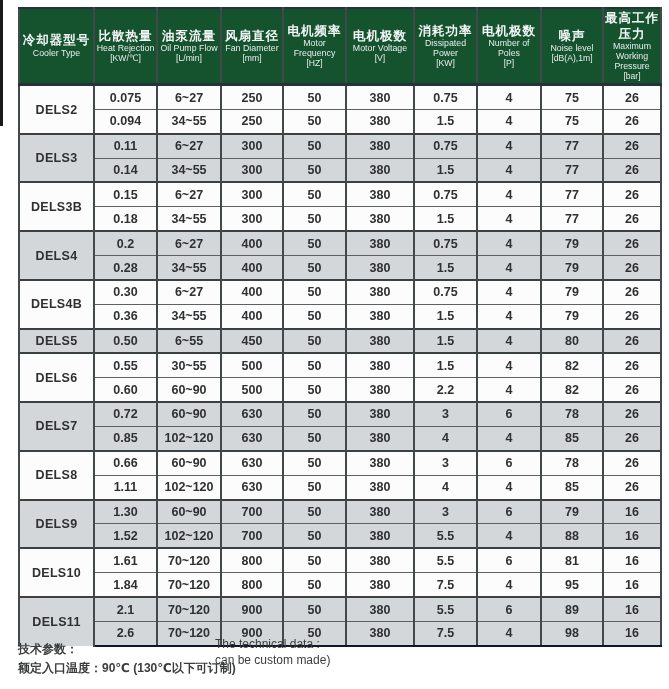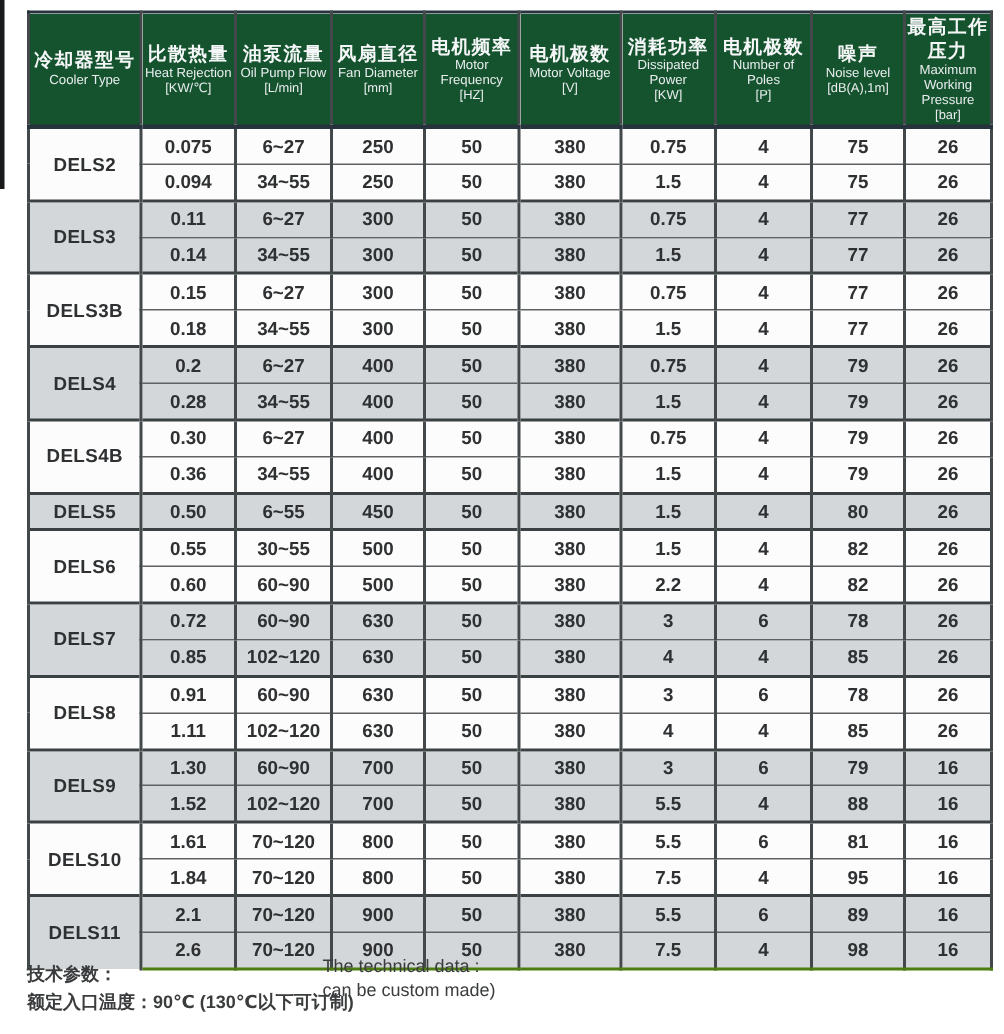--- a/index.html
+++ b/index.html
@@ -29,21 +29,21 @@
     height: 52px; padding: 2px 1px;
   }
   thead th .zh { font-size: 12.5px; font-weight: bold; letter-spacing: 1px; line-height: 1.25; }
   thead th .en { font-size: 8.8px; font-weight: normal; line-height: 1.12; color: #e9edef; }
   thead th .unit { font-size: 8.6px; font-weight: normal; line-height: 1.12; color: #e9edef; }
   
   tbody td { height: 24.4px; font-size: 12.5px; font-weight: bold; color: #2e3032; }
   tbody td.model { font-size: 12.5px; letter-spacing: 0.3px; margin-left: 14px; }
   tbody tr.group-start td { border-top: 2px solid #3b4043; }
   tbody tr.sub-row td { border-top: 1px solid #5d6163; }
-  tbody tr:last-child td { border-bottom: 2px solid #4d7c0f; }
+  tbody tr:last-child td { border-bottom: 2px solid #0f172a; }
   tbody tr.shade-gray td { background: #d3d7d9; }
   tbody tr.shade-white td { background: #fcfcfc; }
   
   .notes { position: absolute; top: 636px; left: 18px; width: 640px; font-size: 12px; color: #3a3c3d; }
   .notes .zh-block { position: absolute; left: 0; top: 4px; width: 200px; font-weight: bold; }
   .notes .en-block { position: absolute; left: 197px; top: 0; width: 240px; }
   .notes .line { line-height: 1.55; white-space: nowrap; }
   .notes .en-block .line { line-height: 1.35; }
 </style>
 </head>
@@ -287,21 +287,21 @@
           <td>630</td>
           <td>50</td>
           <td>380</td>
           <td>4</td>
           <td>4</td>
           <td>85</td>
           <td>26</td>
         </tr>
         <tr class="shade-white group-start">
           <td class="model" rowspan="2">DELS8</td>
-          <td>0.91</td>
+          <td>0.66</td>
           <td>60~90</td>
           <td>630</td>
           <td>50</td>
           <td>380</td>
           <td>3</td>
           <td>6</td>
           <td>78</td>
           <td>26</td>
         </tr>
         <tr class="shade-white sub-row">

